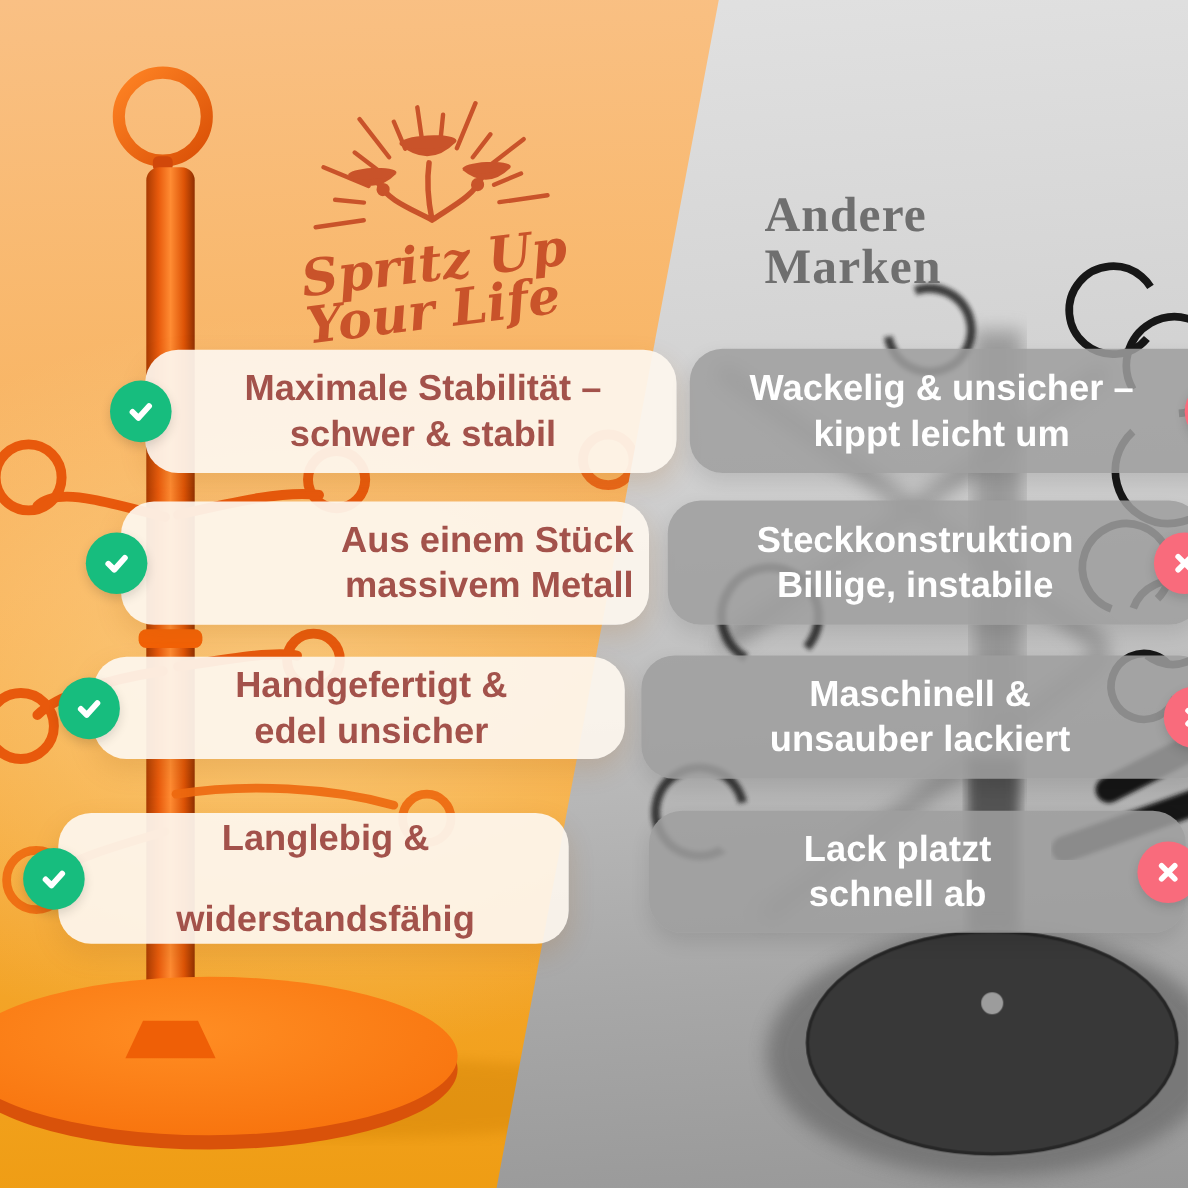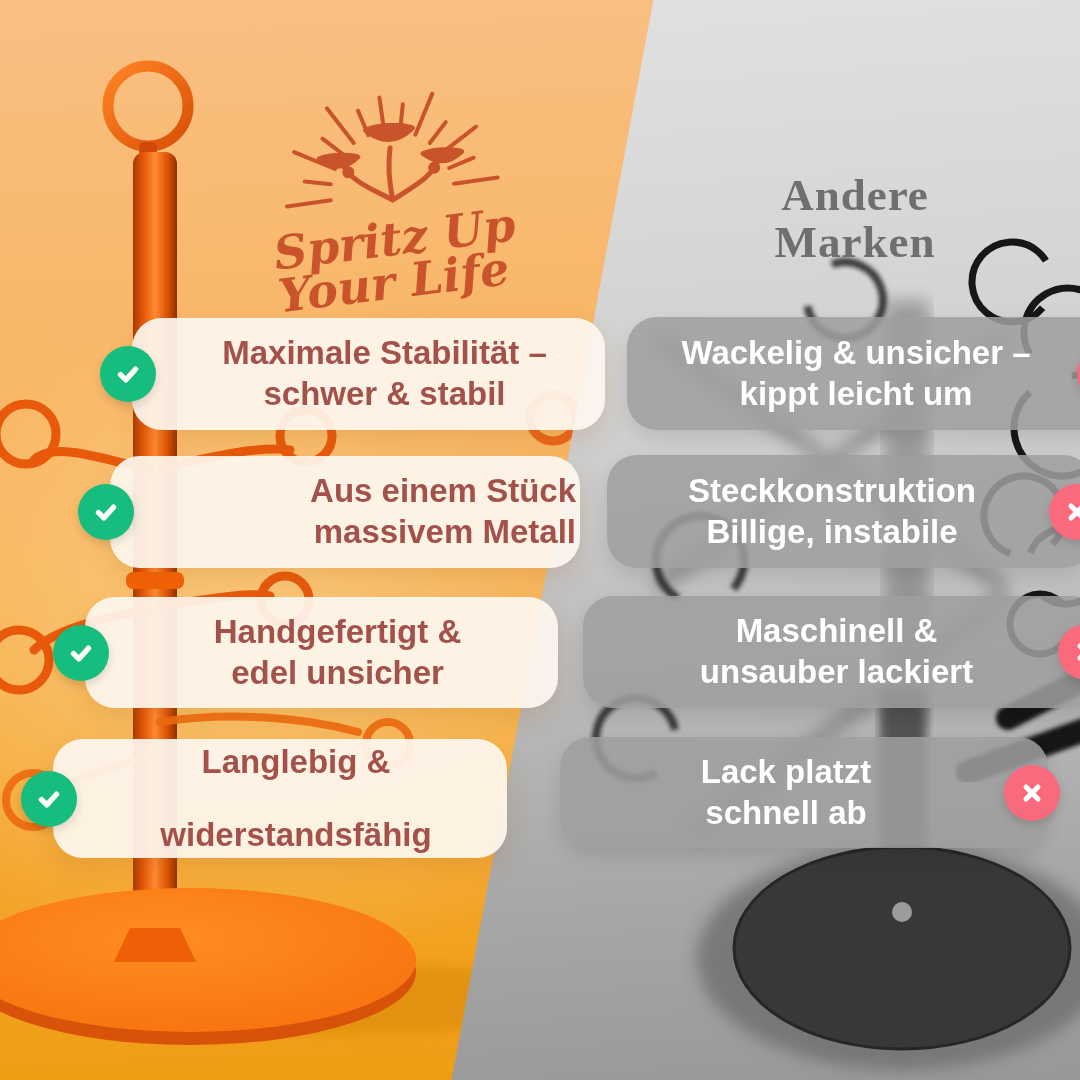--- a/index.html
+++ b/index.html
@@ -17,57 +17,57 @@
   .product-svg{position:absolute;left:0;top:0;pointer-events:none;}
   .brand-logo{position:absolute;left:238px;top:92px;width:310px;height:225px;transform:rotate(-3deg);}
   
   .right-panel{
     position:absolute;inset:0;
     clip-path:polygon(60.5% 0, 100% 0, 100% 100%, 41.8% 100%);
     background:linear-gradient(176deg,#e2e2e2 0%,#cfcfcf 42%,#a7a7a7 82%,#989898 100%);
   }
   .other-heading{
     position:absolute;left:695px;top:172px;width:320px;
-    text-align:center;font-family:"Liberation Serif",serif;font-weight:700;
+    text-align:left;font-family:"Liberation Serif",serif;font-weight:700;
     font-size:45px;line-height:1.05;color:#6f6f6f;letter-spacing:1px;z-index:4;
   }
   
   .pill{
     position:absolute;z-index:5;border-radius:30px;
     display:flex;flex-direction:column;justify-content:center;
     text-align:center;font-weight:700;font-size:33px;line-height:1.24;
   }
   .pill .line{display:block;}
   .benefit-pill{
     background:rgba(253,246,238,.93);color:#a3524b;
     box-shadow:0 10px 24px rgba(170,95,15,.18);
-    padding-left:36px;padding-right:4px;
+    padding-left:36px;padding-right:14px;
   }
   .drawback-pill{
     background:rgba(158,158,158,.86);color:#ffffff;
     box-shadow:0 8px 18px rgba(0,0,0,.10);
     padding-right:52px;padding-left:16px;
   }
   .badge{
     position:absolute;top:50%;transform:translateY(-50%);
     width:56px;height:56px;border-radius:50%;
     display:flex;align-items:center;justify-content:center;
     box-shadow:0 4px 10px rgba(0,0,0,.14);
   }
   .badge-check{left:-32px;background:#17bd7e;}
   .badge-cross{right:-12px;background:#f96b7c;}
   
   .bp1{left:132px;top:318px;width:433px;height:112px;}
   .bp2{left:110px;top:456px;width:430px;height:112px;text-align:right;}
-  .bp3{left:85px; top:597px;width:433px;height:111px;}
+  .bp3{left:85px; top:597px;width:433px;height:93px;}
   .bp4{left:53px; top:739px;width:414px;height:119px;gap:32px;}
   .dp1{left:627px;top:317px;width:426px;height:113px;}
   .dp2{left:607px;top:455px;width:418px;height:113px;}
   .dp3{left:583px;top:596px;width:427px;height:112px;padding-left:40px;}
-  .dp4{left:560px;top:737px;width:420px;height:111px;}
+  .dp4{left:590px;top:737px;width:420px;height:111px;}
 </style>
 </head>
 <body>
 
 <div class="canvas">
 
   <div class="left-panel">
 
     <svg class="product-svg" width="1080" height="1080" viewBox="0 0 1080 1080">
       <defs>

